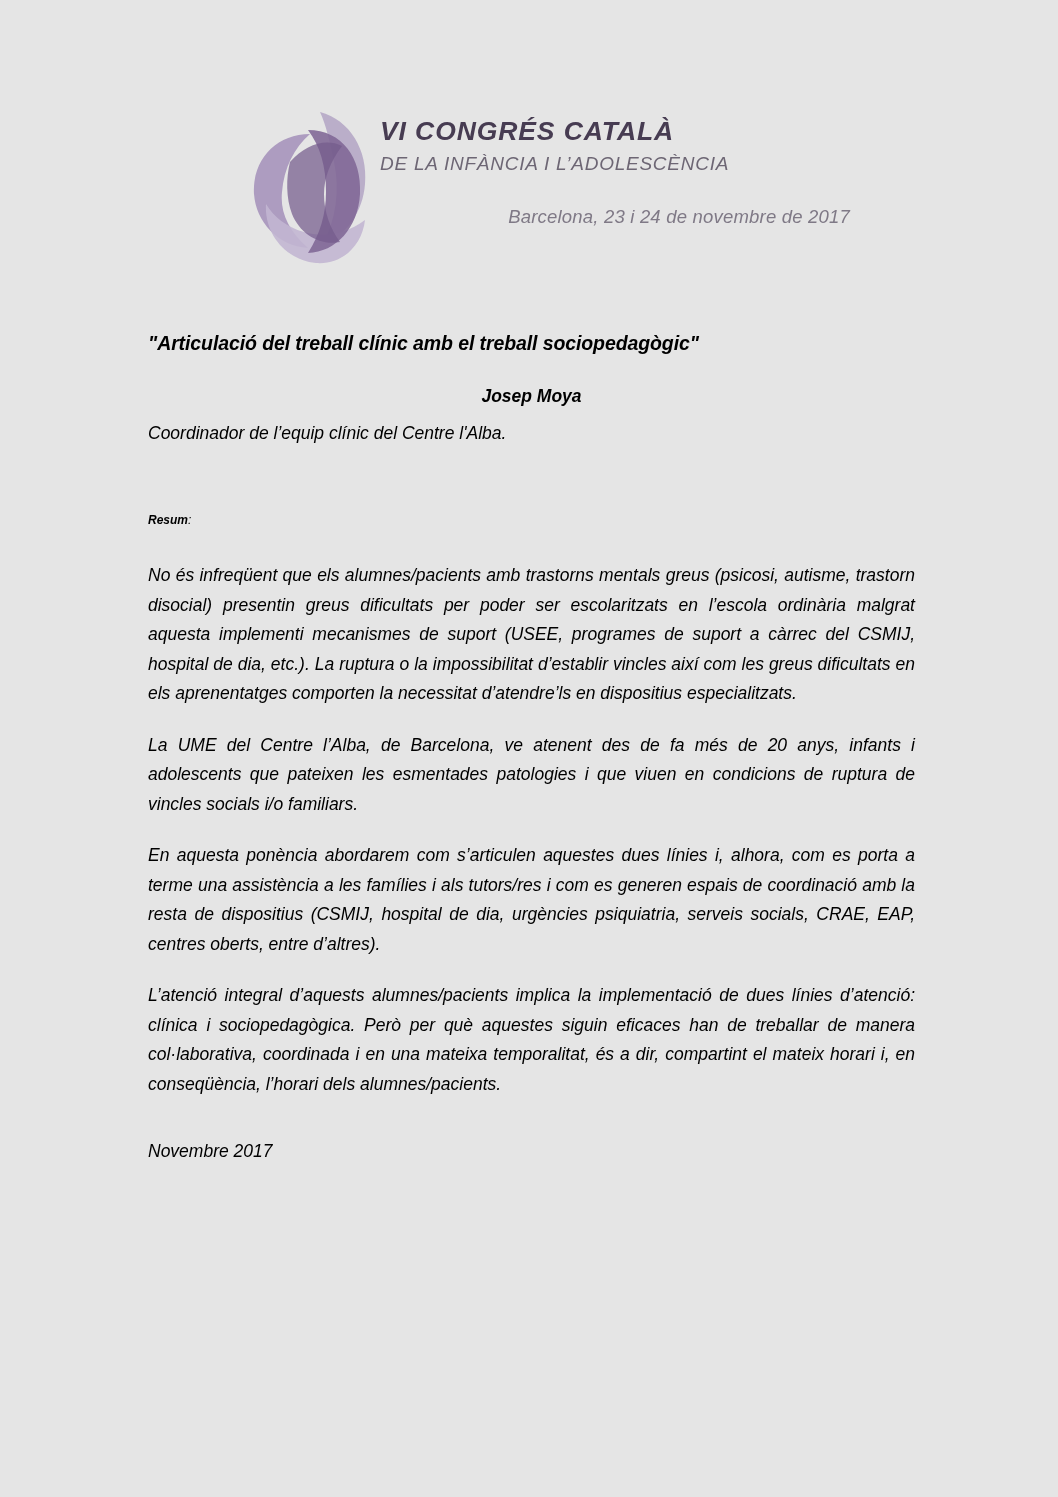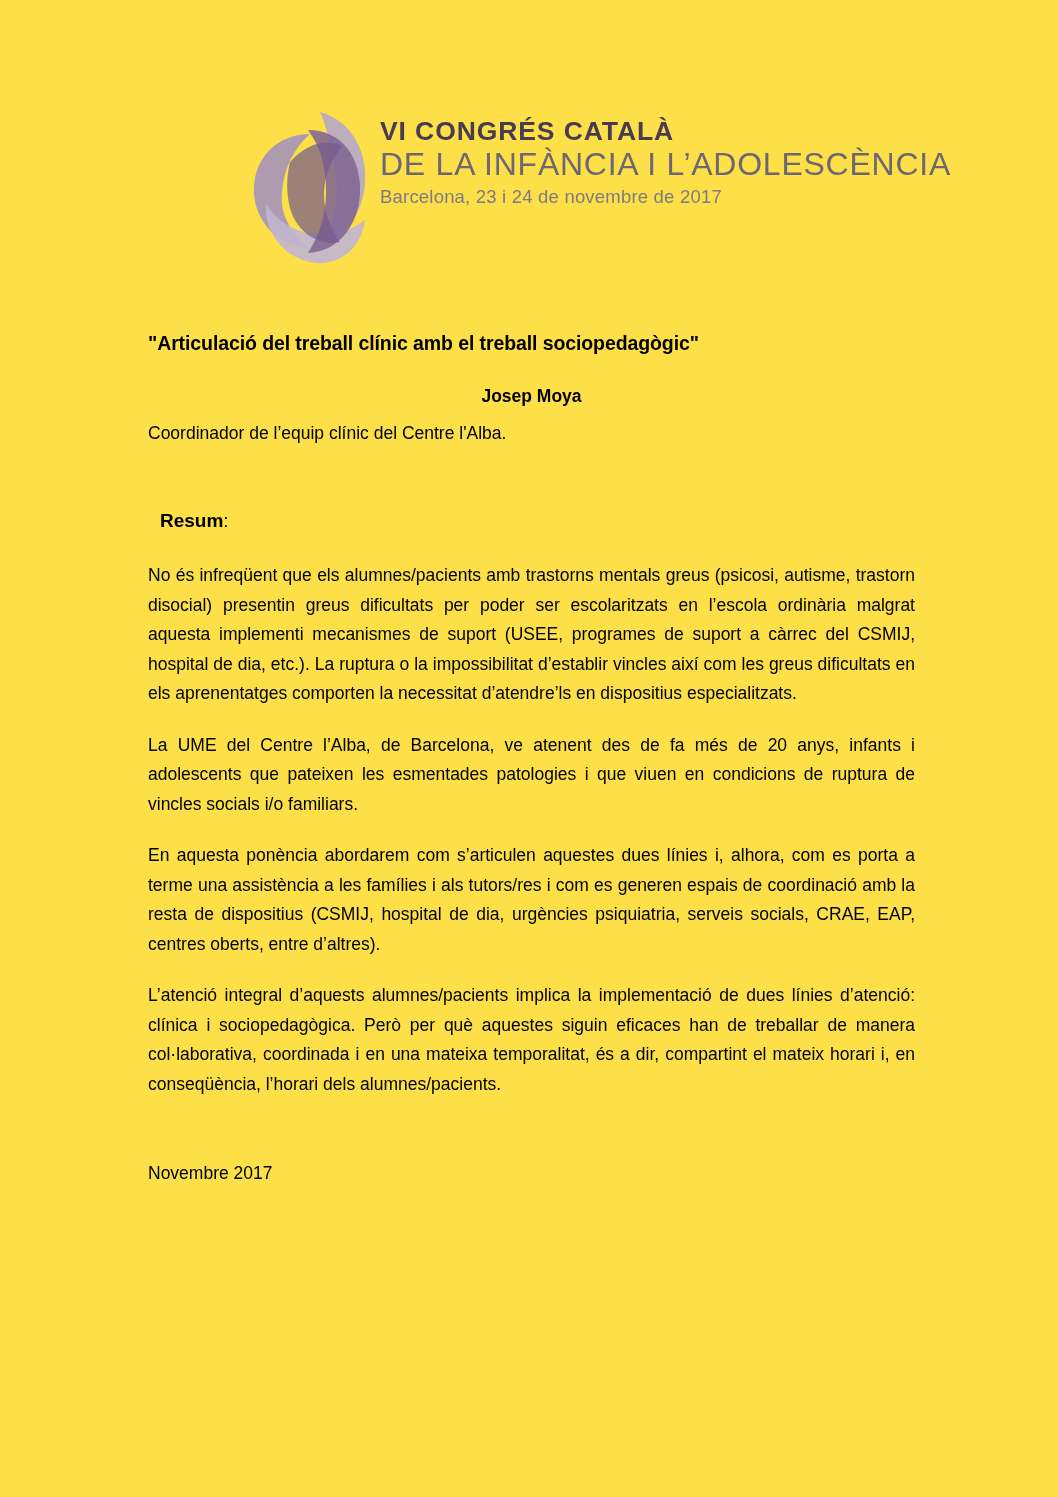--- a/index.html
+++ b/index.html
@@ -12,22 +12,23 @@
     font-family: "Liberation Sans", sans-serif;
     color: #000000;
     -webkit-font-smoothing: antialiased;
   }
 
   .page {
     position: relative;
     width: 1058px;
     height: 1497px;
     margin: 0 auto;
-    background: #fde047;
+    background: #e5e5e5;
     overflow: hidden;
+    font-style: italic;
   }
 
   
   .header {
     position: absolute;
     left: 250px;
     top: 108px;
     width: 600px;
     height: 160px;
   }
@@ -58,35 +59,36 @@
     font-weight: bold;
     font-size: 26.5px;
     letter-spacing: 0.9px;
     color: #473c52;
     line-height: 31px;
     white-space: nowrap;
   }
   .logo-line3 {
     font-family: "Liberation Sans", sans-serif;
     font-weight: normal;
-    font-size: 32px;
+    font-size: 19px;
     letter-spacing: 0.75px;
     color: #6d6674;
     line-height: 34px;
     white-space: nowrap;
   }
   .logo-line4 {
     font-family: "Liberation Sans", sans-serif;
     font-weight: normal;
     font-size: 18.5px;
     letter-spacing: 0.2px;
     color: #7f7986;
     line-height: 32px;
-    margin-top: 0;
+    margin-top: 20px;
     white-space: nowrap;
+    text-align: right;
   }
 
   
   .content {
     position: absolute;
     left: 148px;
     top: 330px;
     width: 767px;
   }
 
@@ -113,24 +115,24 @@
     font-family: "Liberation Sans", sans-serif;
     font-weight: normal;
     font-size: 17.5px;
     line-height: 25px;
     color: #000000;
     margin: 12px 0 62px 0;
   }
 
   .section-label {
     font-family: "Liberation Sans", sans-serif;
-    font-size: 19px;
-    line-height: 25px;
-    color: #000000;
-    margin: 0 0 28px 12px;
+    font-size: 12px;
+    line-height: 25px;
+    color: #000000;
+    margin: 0 0 28px 0;
   }
   .section-label b {
     font-weight: bold;
   }
 
   .para {
     font-family: "Liberation Sans", sans-serif;
     font-weight: normal;
     font-size: 17.5px;
     line-height: 29.5px;
@@ -143,21 +145,21 @@
   .para:last-of-type {
     margin-bottom: 0;
   }
 
   .closing {
     font-family: "Liberation Sans", sans-serif;
     font-weight: normal;
     font-size: 17.5px;
     line-height: 25px;
     color: #000000;
-    margin: 62px 0 0 0;
+    margin: 40px 0 0 0;
   }
 </style>
 </head>
 <body>
 
 <div class="page">
 
   <div class="header">
 
     <div class="logo-mark">

